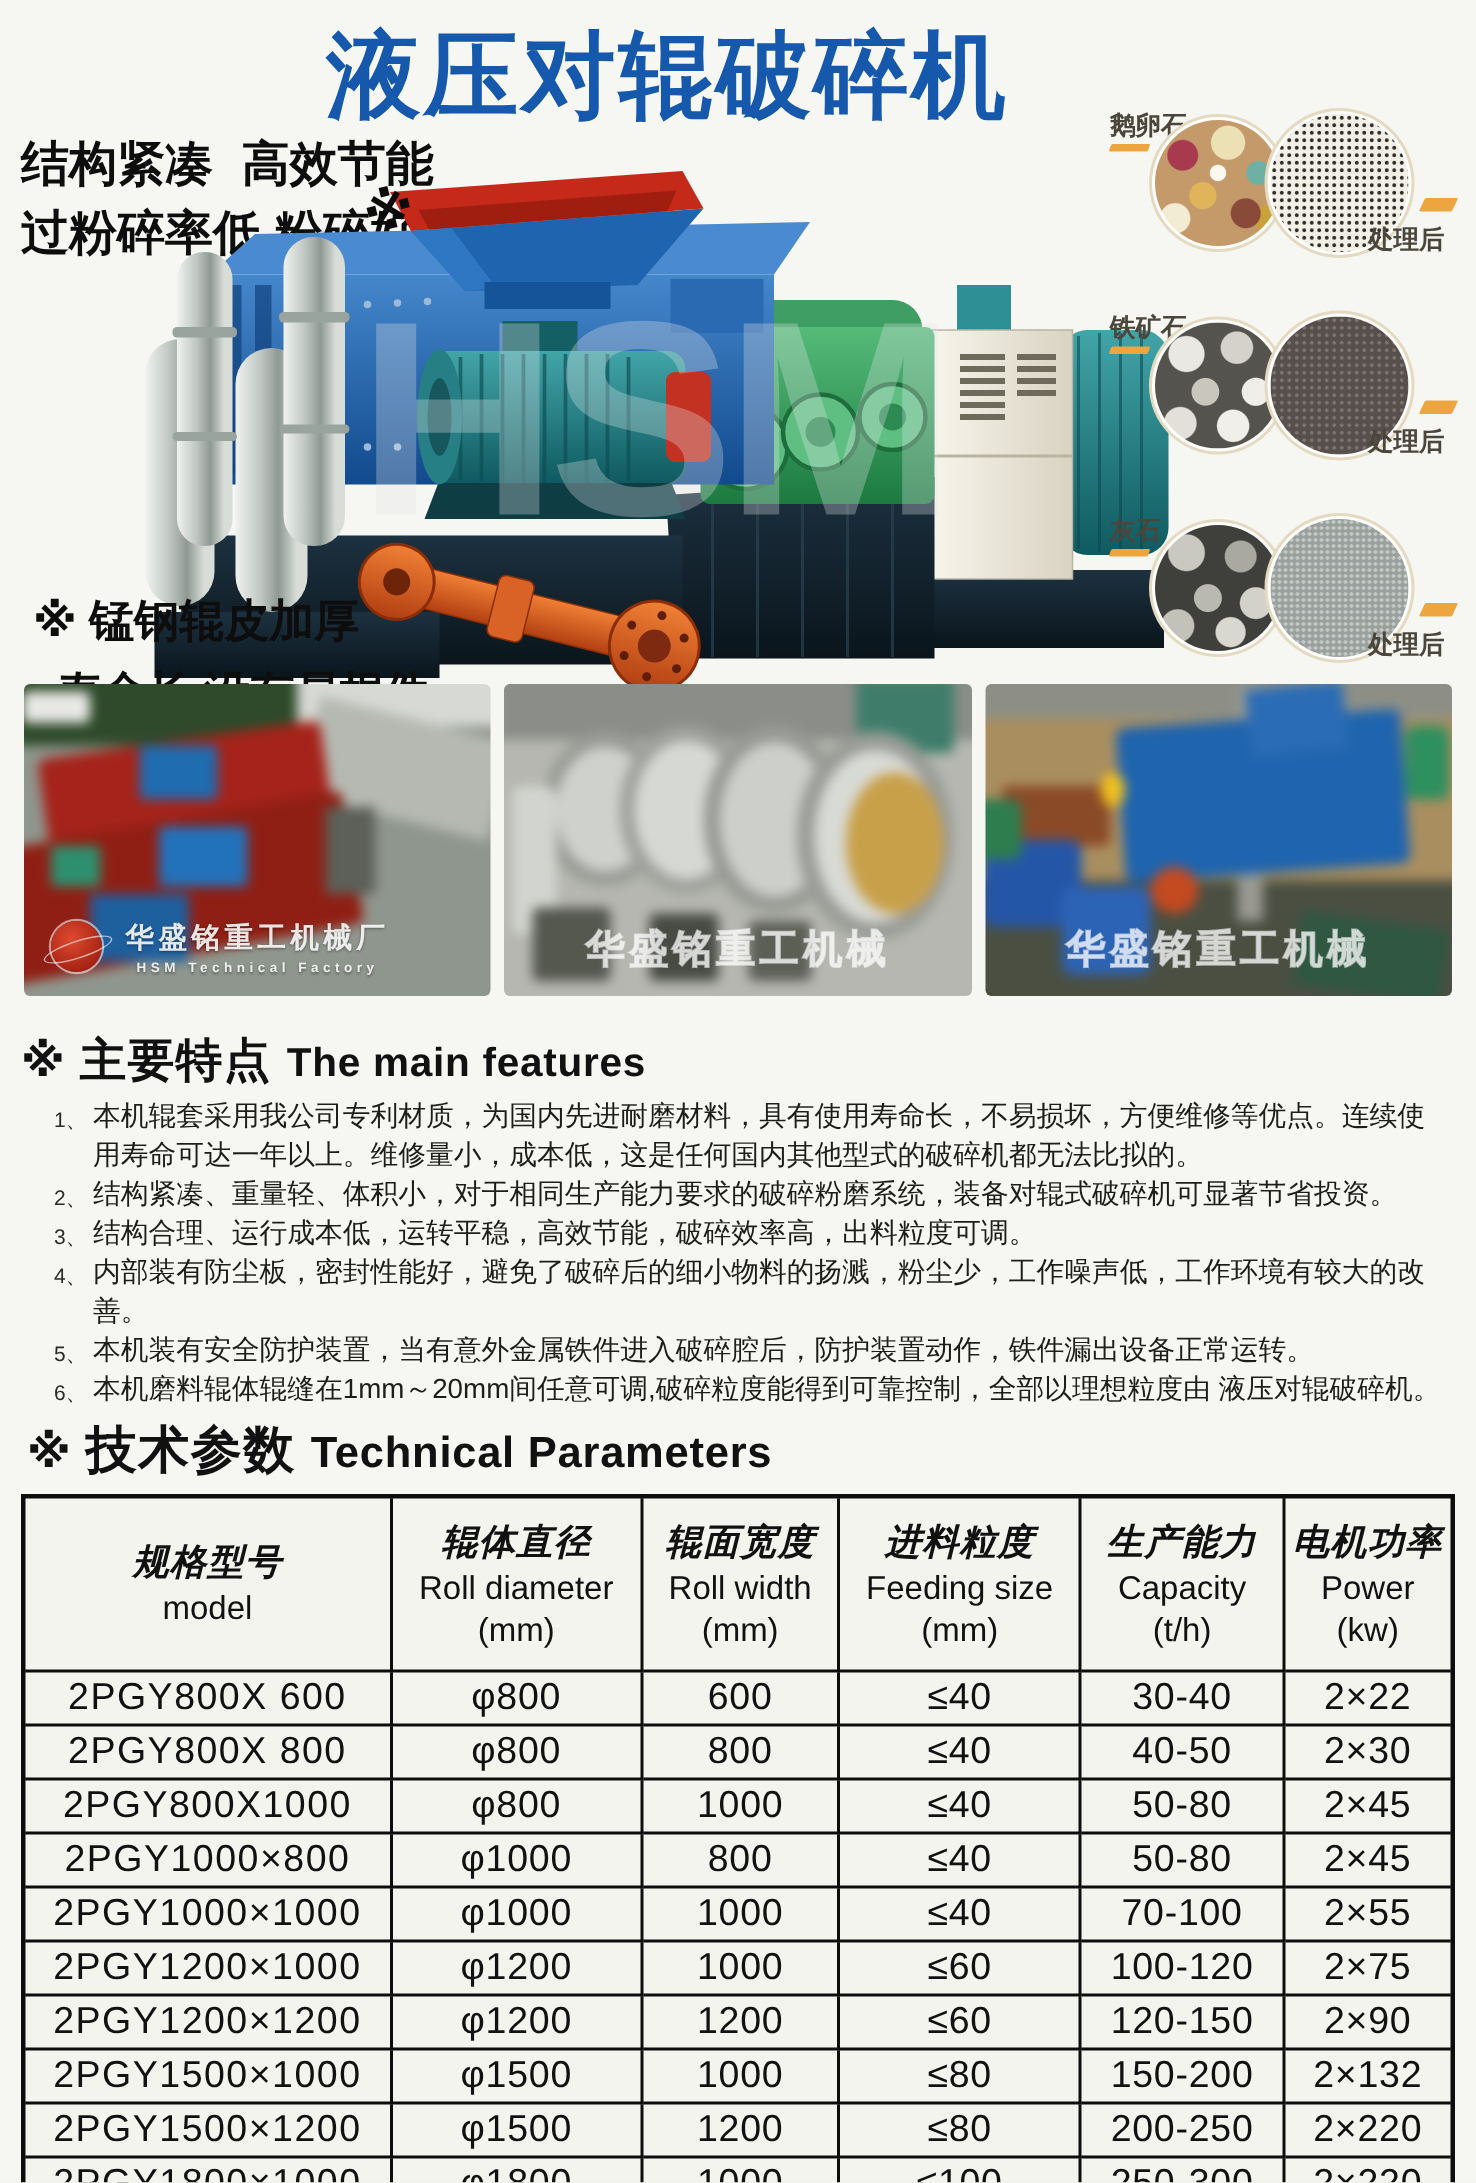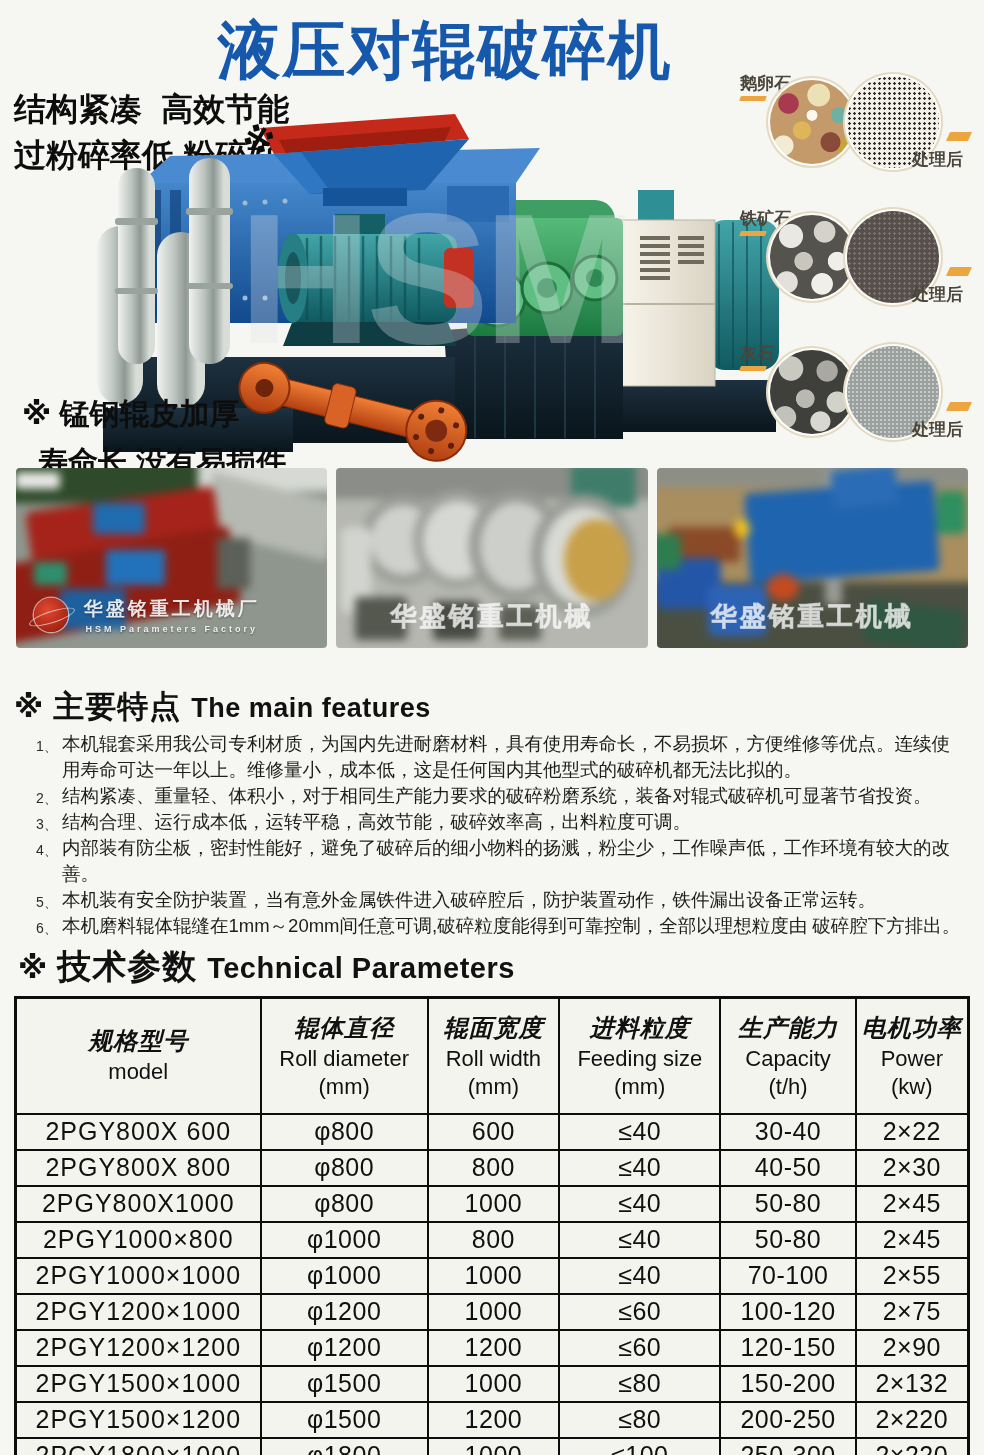--- a/index.html
+++ b/index.html
@@ -54,21 +54,21 @@
   .tex-lime-raw { background-color:#3f3f3b; background-image:
       radial-gradient(circle at 25% 22%, #c9c9c2 0 13%, transparent 14%),
       radial-gradient(circle at 68% 25%, #a9a9a2 0 12%, transparent 13%),
       radial-gradient(circle at 80% 62%, #d2d2cb 0 12%, transparent 13%),
       radial-gradient(circle at 42% 58%, #b9b9b1 0 13%, transparent 14%),
       radial-gradient(circle at 18% 80%, #c2c2ba 0 11%, transparent 12%),
       radial-gradient(circle at 60% 85%, #d8d8d1 0 11%, transparent 12%); }
   .tex-lime-proc { background-color:#9aa09d; background-image:radial-gradient(#c7cbc8 1px, transparent 1.4px); background-size:4px 4px; }
 
   
-  .photos { position:absolute; left:16px; top:468px; width:952px; height:180px; display:grid; grid-template-columns:1fr 1fr 1fr; gap:9px; }
+  .photos { position:absolute; left:16px; top:456px; width:952px; height:208px; display:grid; grid-template-columns:1fr 1fr 1fr; gap:9px; }
   .photo { position:relative; border-radius:4px; overflow:hidden; }
   .blobs { position:absolute; inset:-8px; filter:blur(4px); }
   .blob { position:absolute; }
   .photo-wm { position:absolute; left:0; right:0; bottom:14px; text-align:center; color:rgba(255,255,255,.88);
               font-weight:700; text-shadow:0 1px 2px rgba(0,0,0,.4); }
   .photo-wm .cn { font-size:19px; letter-spacing:3px; display:block; }
   .photo-wm .en { font-size:9px;  letter-spacing:3px; display:block; margin-top:2px; }
   .wm-logo { position:absolute; left:18px; bottom:16px; width:34px; height:34px; border-radius:50%;
              background:radial-gradient(circle at 40% 35%, #e04a30, #8f1408); box-shadow:0 0 0 1.5px rgba(255,255,255,.55); }
   .wm-logo::after { content:""; position:absolute; left:-6px; top:13px; width:46px; height:10px;
@@ -307,21 +307,21 @@
           <div class="blob" style="left:-4%;top:44%;width:74%;height:40%;background:#8f1f14;transform:rotate(-10deg);border-radius:6px;"></div>
           <div class="blob" style="left:26%;top:22%;width:16%;height:16%;background:#1f6cb0;border-radius:3px;"></div>
           <div class="blob" style="left:30%;top:46%;width:18%;height:18%;background:#2272bb;border-radius:3px;"></div>
           <div class="blob" style="left:16%;top:66%;width:20%;height:20%;background:#1e5f9e;border-radius:3px;"></div>
           <div class="blob" style="left:8%;top:52%;width:10%;height:12%;background:#2e8f6f;border-radius:3px;"></div>
           <div class="blob" style="left:64%;top:40%;width:10%;height:26%;background:#5c6058;"></div>
         </div>
         <span class="wm-logo"></span>
         <div class="photo-wm">
           <span class="cn">华盛铭重工机械厂</span>
-          <span class="en">HSM Parameters Factory</span>
+          <span class="en">HSM Technical Factory</span>
         </div>
       </div>
       <div class="photo">
         <div class="blobs">
           <div class="blob" style="inset:0;background:#b6b7b1;"></div>
           <div class="blob" style="left:0;top:0;width:100%;height:20%;background:#8a8d88;"></div>
           <div class="blob" style="left:74%;top:2%;width:20%;height:22%;background:#3f7d6a;border-radius:4px;"></div>
           <div class="blob" style="left:10%;top:18%;width:26%;height:46%;background:#cfd1cc;border-radius:50%;box-shadow:inset 0 0 0 10px #9a9d97;"></div>
           <div class="blob" style="left:26%;top:16%;width:27%;height:50%;background:#d6d8d3;border-radius:50%;box-shadow:inset 0 0 0 10px #9fa29c;"></div>
           <div class="blob" style="left:43%;top:16%;width:29%;height:56%;background:#cdcfca;border-radius:50%;box-shadow:inset 0 0 0 11px #989b95;"></div>
@@ -388,21 +388,21 @@
           <span>内部装有防尘板，密封性能好，避免了破碎后的细小物料的扬溅，粉尘少，工作噪声低，工作环境有较大的改善。</span>
         </div>
 
         <div class="feature-item">
           <span class="feature-num">5、</span>
           <span>本机装有安全防护装置，当有意外金属铁件进入破碎腔后，防护装置动作，铁件漏出设备正常运转。</span>
         </div>
 
         <div class="feature-item">
           <span class="feature-num">6、</span>
-          <span>本机磨料辊体辊缝在1mm～20mm间任意可调,破碎粒度能得到可靠控制，全部以理想粒度由 破碎腔下方排出。</span>
+          <span>本机磨料辊体辊缝在1mm～20mm间任意可调,破碎粒度能得到可靠控制，全部以理想粒度由 液压对辊破碎机。</span>
         </div>
 
     </div>
   </div>
 
   <div class="section-head tech-head">
     <span class="sec-mark">※</span>
     <span class="sec-cn">技术参数</span>
     <span class="sec-en">Technical Parameters</span>
   </div>

